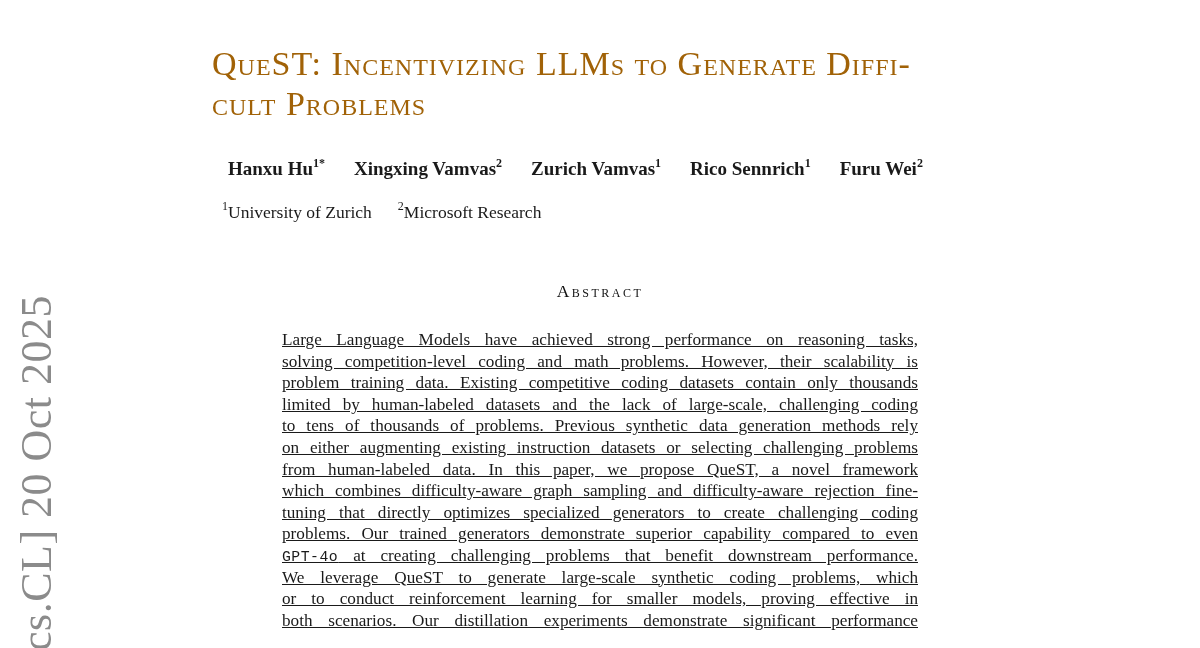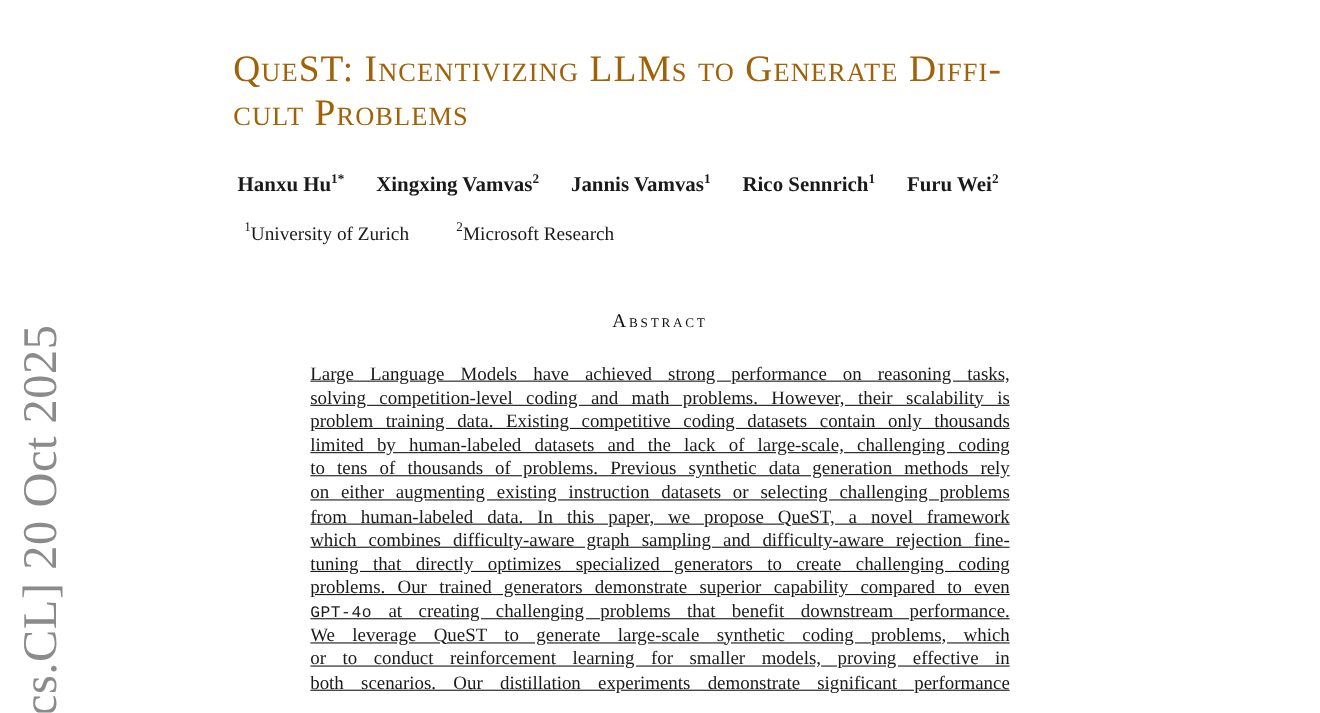--- a/index.html
+++ b/index.html
@@ -38,21 +38,21 @@
     font-variant: small-caps;
     font-size: 34px;
     line-height: 40px;
     letter-spacing: 1px;
     color: #a16207;
     white-space: nowrap;
   }
   .authors {
     position: absolute;
     top: 157px;
-    left: 4px;
+    left: 16px;
     display: flex;
     gap: 29px;
     font-weight: bold;
     font-size: 19px;
     line-height: 23px;
     white-space: nowrap;
     align-items: flex-end;
   }
   .authors sup, .affils sup {
     font-weight: normal;
@@ -60,21 +60,21 @@
     line-height: 0;
     position: relative;
     top: -1px;
   }
   .authors sup { font-weight: bold; font-size: 12px; }
   .affils {
     position: absolute;
     top: 201px;
     left: 10px;
     display: flex;
-    gap: 43px;
+    gap: 26px;
     font-size: 17.5px;
     line-height: 22px;
     white-space: nowrap;
   }
   .abstract-heading {
     position: absolute;
     top: 281px;
     left: 70px;
     width: 636px;
     text-align: center;
@@ -114,21 +114,21 @@
   <div class="paper">
 
     <div class="title">
       <div>QueST: Incentivizing LLMs to Generate Diffi-</div>
       <div>cult Problems</div>
     </div>
 
     <div class="authors">
         <span><span>Hanxu Hu</span><sup>1*</sup></span>
         <span><span>Xingxing Vamvas</span><sup>2</sup></span>
-        <span><span>Jannis Vamvas</span><sup>1</sup></span>
+        <span><span>Zurich Vamvas</span><sup>1</sup></span>
         <span><span>Rico Sennrich</span><sup>1</sup></span>
         <span><span>Furu Wei</span><sup>2</sup></span>
       </div>
 
     <div class="affils">
         <span><sup>1</sup><span>University of Zurich</span></span>
         <span><sup>2</sup><span>Microsoft Research</span></span>
       </div>
 
     <div class="abstract-heading">Abstract</div>

